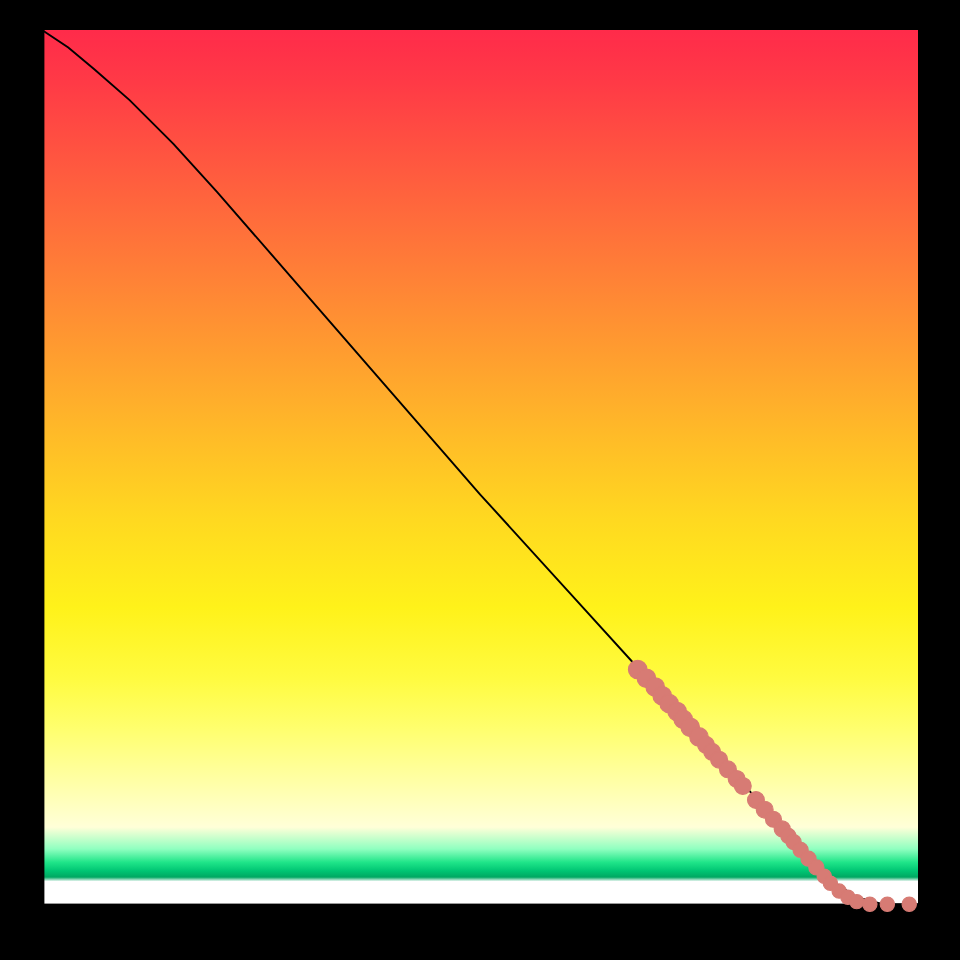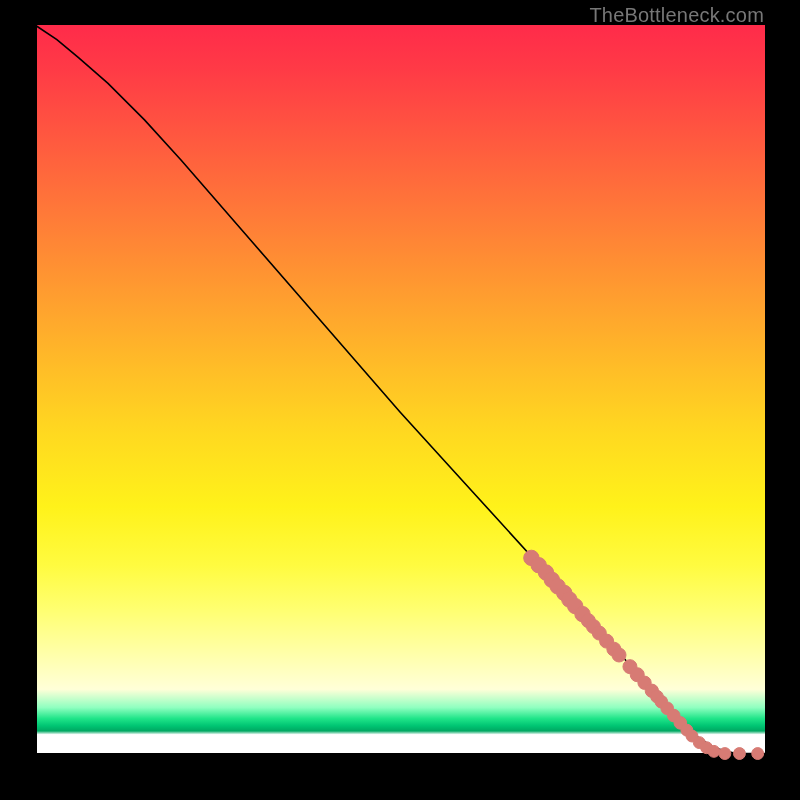--- a/index.html
+++ b/index.html
@@ -86,21 +86,20 @@
   }
   .dot {
     fill: #d77b74;
     stroke: #d77b74;
   }
 </style>
 </head>
 <body>
 
 <div class="frame">
-  <div class="watermark">TheBottleneck.com</div>
 
   <div class="plot"></div>
 
   <div class="axis-line y-axis"></div>
   <div class="axis-line x-axis"></div>
 
   <svg class="curve" viewBox="0 0 730 730">
     <path id="curve-path" class="line-path" d="M0.00 0.00 L21.90 14.60 L43.80 32.85 L73.00 58.40 L109.50 94.90 L146.00 135.05 L219.00 219.00 L292.00 302.95 L365.00 386.90 L438.00 467.20 L511.00 547.50 L547.50 587.65 L584.00 627.80 L613.20 660.65 L635.10 686.20 L657.00 708.10 L678.90 722.70 L700.80 728.54 L730.00 728.54" stroke="#000000"></path>
     <g id="dots-group">
         <circle cx="496.40" cy="532.90" r="7.70" class="dot" fill="#d77b74"></circle>

